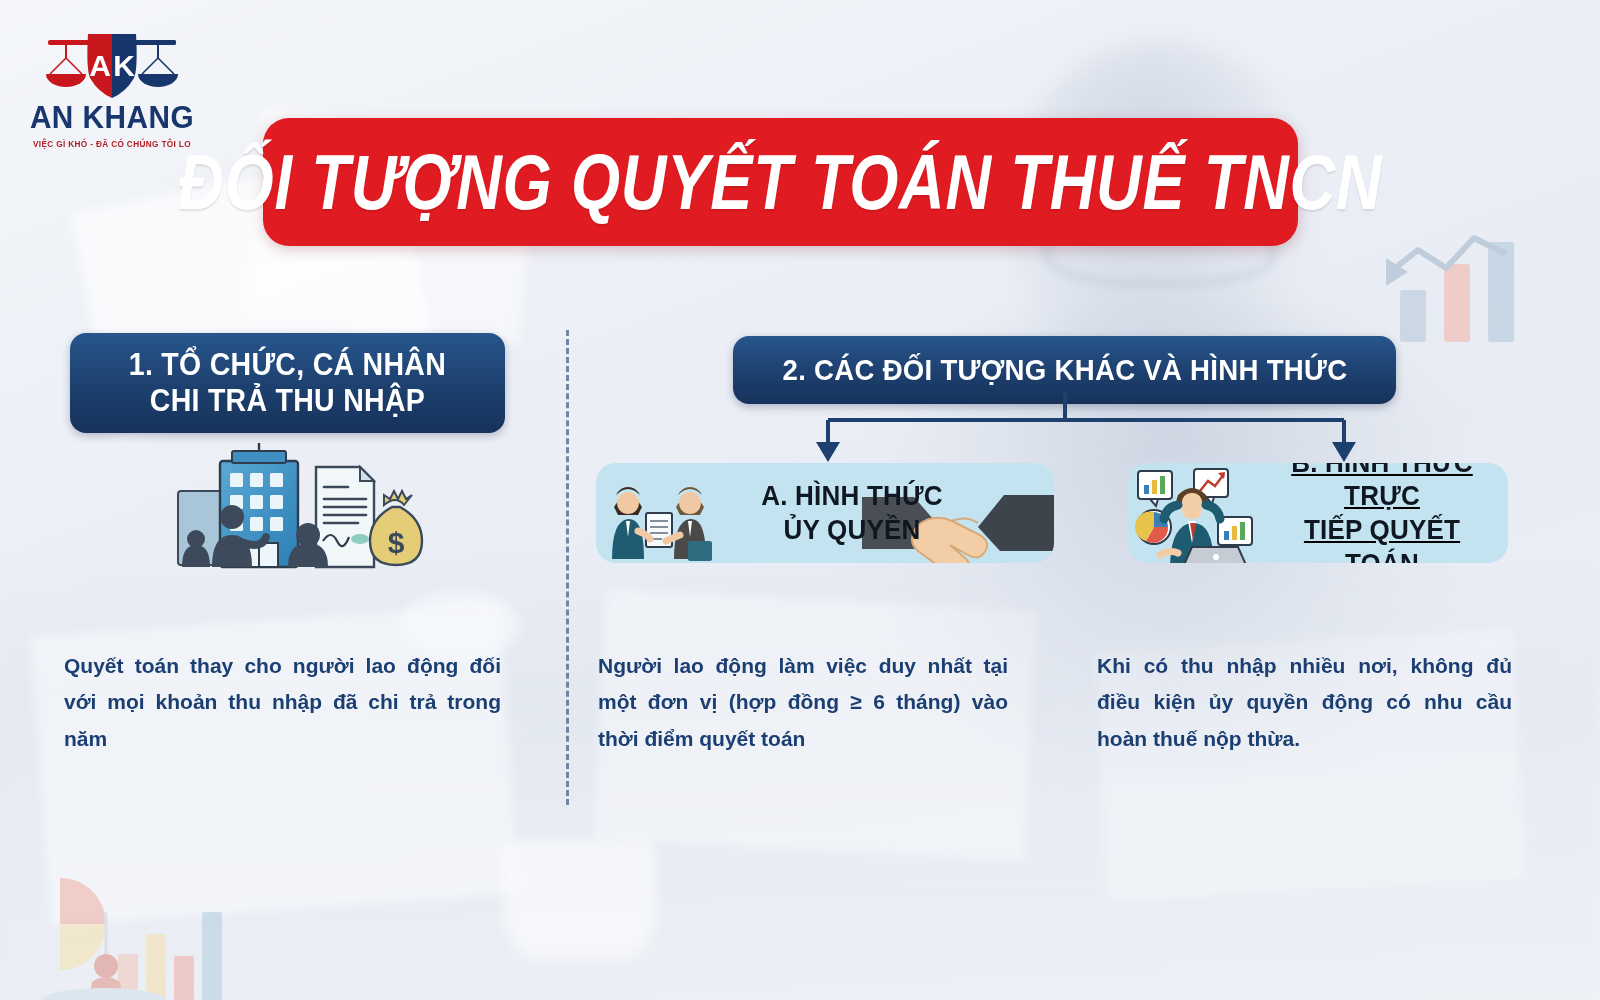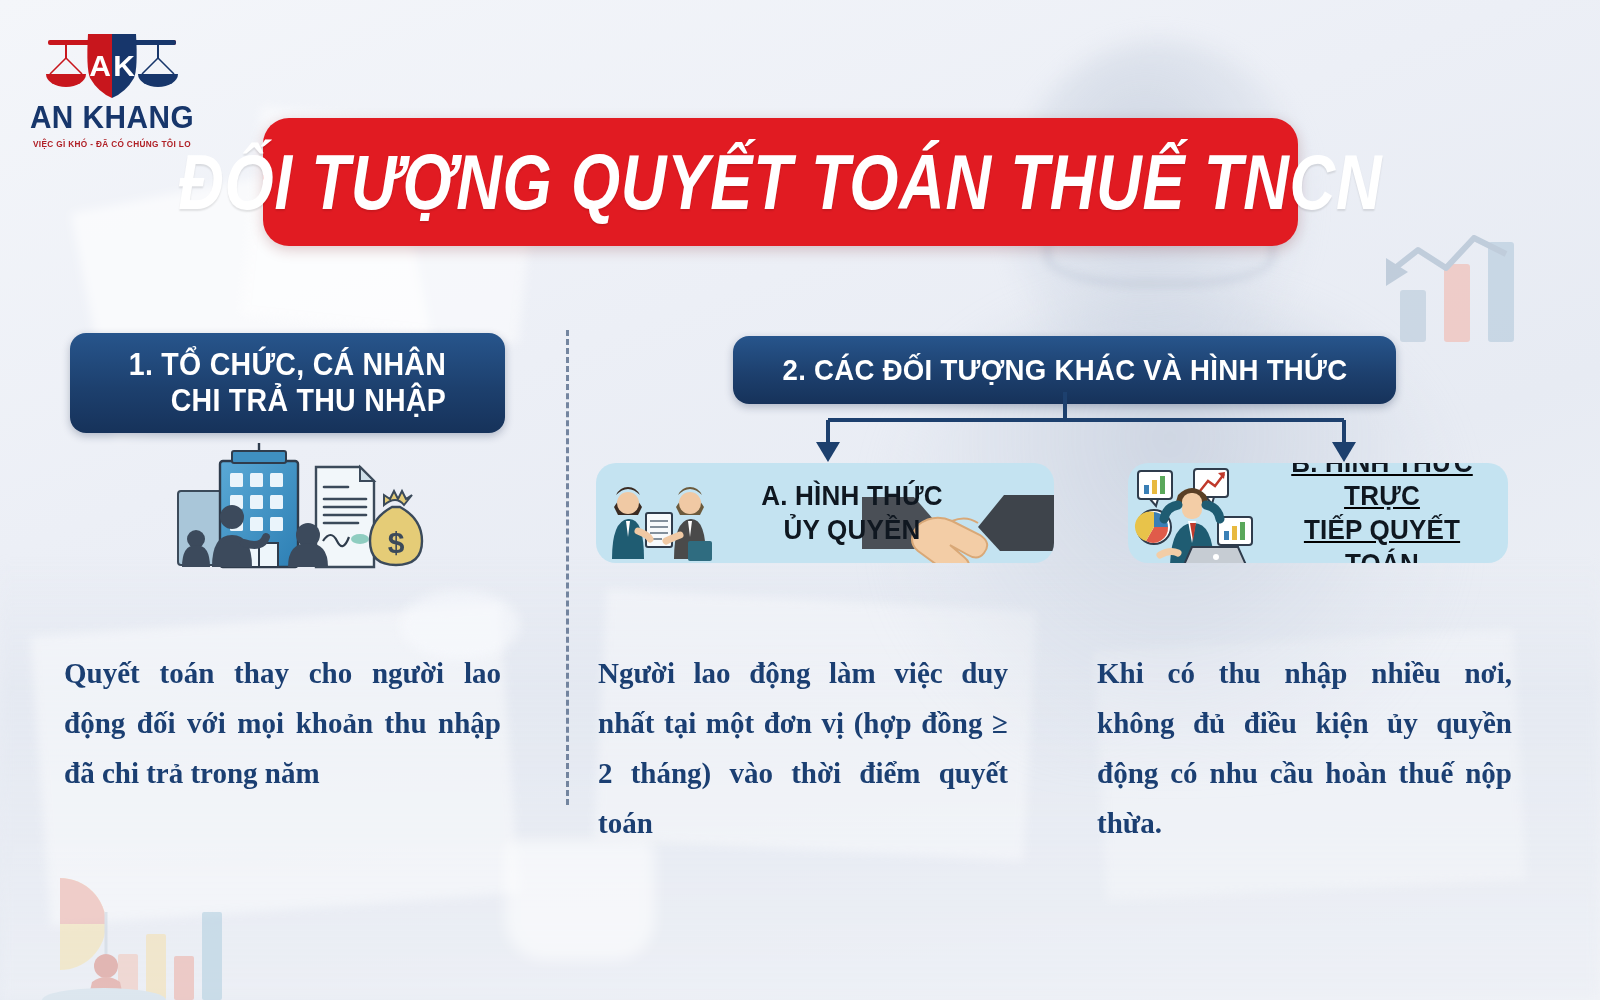--- a/index.html
+++ b/index.html
@@ -103,21 +103,21 @@
     text-shadow: 0 2px 2px rgba(0,0,0,.10);
   }
 
   
   .hdr {
     position:absolute;
     background: linear-gradient(180deg,#27558c 0%, #1d406e 55%, #16325a 100%);
     border-radius: 16px;
     box-shadow: 0 3px 9px rgba(20,40,75,.28);
     display:flex; align-items:center; justify-content:center;
-    text-align:right;
+    text-align:center;
   }
   .hdr-text {
     color:#fff; font-weight:700;
     font-family: "Liberation Sans Narrow","Liberation Sans", sans-serif;
     letter-spacing:.3px; line-height:1.16;
     transform: scaleX(.92);
   }
   #hdr1 { left:70px;  top:333px; width:435px; height:100px; }
   #hdr1 .hdr-text { font-size: 31px; }
   #hdr2 { left:733px; top:336px; width:663px; height:68px; }
@@ -151,23 +151,23 @@
   }
   #boxA .subbox-text { margin-left: 122px; width: 268px; }
   #boxB .subbox-text { margin-left: 128px; width: 320px; }
 
   .illo { position:absolute; z-index:2; }
 
   
   .para {
     position:absolute;
     color:#1b3f72; font-weight:700;
-    font-size: 29px; line-height: 1.73;
+    font-size: 21px; line-height: 1.73;
     text-align: justify; text-align-last: left;
-    font-family: Liberation Serif, serif;
+    font-family: Liberation Sans, sans-serif;
   }
   #para1 { left:64px;  top:648px; width:437px; }
   #para2 { left:598px; top:648px; width:410px; }
   #para3 { left:1097px;top:648px; width:415px; }
 
   
   .illo1 { position:absolute; left:160px; top:443px; width:265px; height:130px; }
 </style>
 </head>
 <body>
@@ -395,16 +395,16 @@
     </svg>
     <div class="subbox-text">
       <span>B. HÌNH THỨC TRỰC</span><br>
       <span>TIẾP QUYẾT TOÁN</span>
     </div>
   </div>
 
   <div class="divider"></div>
 
   <div class="para" id="para1">Quyết toán thay cho người lao động đối với mọi khoản thu nhập đã chi trả trong năm</div>
-  <div class="para" id="para2">Người lao động làm việc duy nhất tại một đơn vị (hợp đồng ≥ 2 tháng) vào thời điểm quyết toán</div>
+  <div class="para" id="para2">Người lao động làm việc duy nhất tại một đơn vị (hợp đồng ≥ 6 tháng) vào thời điểm quyết toán</div>
   <div class="para" id="para3">Khi có thu nhập nhiều nơi, không đủ điều kiện ủy quyền động có nhu cầu hoàn thuế nộp thừa.</div>
 
 </div>
 
 </body></html>

